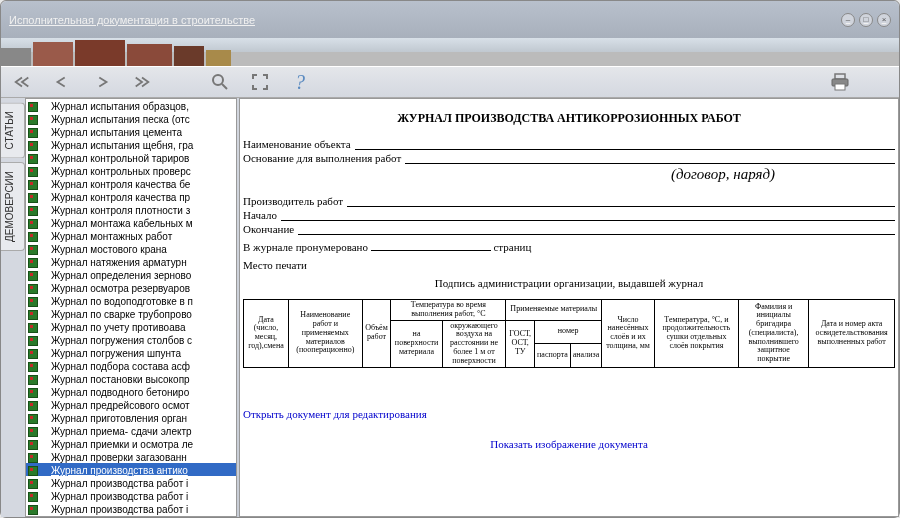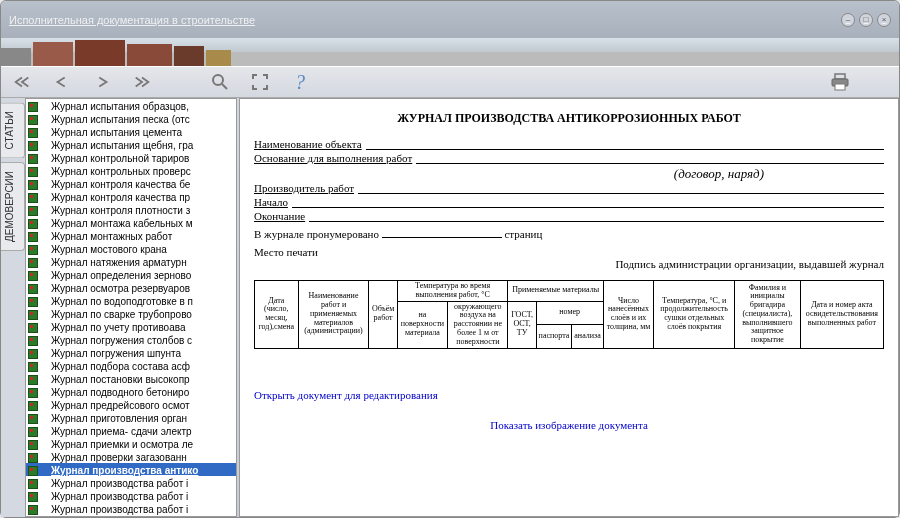--- a/index.html
+++ b/index.html
@@ -121,61 +121,59 @@
     height: 13px;
     font-size: 10px;
     gap: 13px;
     cursor: pointer;
     white-space: nowrap;
   }
   .tree-item.selected {
     background: #316ac5;
     color: #fff;
     text-decoration: underline;
-    font-weight: bold;
   }
   .tree-icon {
     width: 10px; height: 10px;
     background: #2a7a2a;
     border: 1px solid #185018;
     position: relative;
     flex-shrink: 0;
   }
   .tree-icon::after {
     content:"";
     position:absolute;
     top:1px; left:1px;
     width:3px; height:3px;
     background:#c82828;
   }
   .content-panel {
     flex: 1;
     background: #fff;
     border: 1px solid #999;
     margin-left: 2px;
-    padding: 12px 14px;
+    padding: 12px 3px;
     overflow-y: auto;
     font-family: 'Times New Roman', serif;
     font-size: 11px;
   }
   .doc-title {
     text-align: center;
     font-weight: bold;
     font-size: 12px;
     margin-bottom: 12px;
   }
   .form-row {
     display: flex;
     margin-bottom: 2px;
     align-items: flex-end;
-    text-decoration: underline;
   }
   .form-row .label { white-space: nowrap; margin-right: 4px;}
   .form-row .line { flex:1; border-bottom: 1px solid #000; height: 11px;}
-  .sub-note { text-align: center; font-style: italic; font-size: 13px; margin-bottom:0;}
+  .sub-note { text-align: center; font-style: italic; font-size: 15px; margin-bottom:12px;}
   .doc-table {
     border-collapse: collapse;
     width: 100%;
     font-size: 8px;
     margin-top: 10px;
   }
   .doc-table td, .doc-table th {
     border: 1px solid #000;
     text-align: center;
     padding: 1px 2px;
@@ -423,27 +421,27 @@
         <span class="line"></span>
       </div>
 
       <div style="text-align:left;margin-top:6px">
         <span>В журнале пронумеровано</span>
         <span style="display:inline-block;width:120px;border-bottom:1px solid #000"></span>
         <span>страниц</span>
       </div>
 
       <div style="margin-top:6px">Место печати</div>
-      <div style="text-align:right;">Подпись администрации организации, выдавшей журнал</div>
+      <div style="text-align:center;margin-top:6px">Подпись администрации организации, выдавшей журнал</div>
 
       <table class="doc-table">
         <tbody>
             <tr>
           <td rowspan="3">Дата (число, месяц, год),смена</td>
-          <td rowspan="3">Наименование работ и применяемых материалов (администрации)</td>
+          <td rowspan="3">Наименование работ и применяемых материалов (пооперационно)</td>
           <td rowspan="3">Объём работ</td>
           <td colspan="2">Температура во время выполнения работ, °C</td>
           <td colspan="3">Применяемые материалы</td>
           <td rowspan="3">Число нанесённых слоёв и их толщина, мм</td>
           <td rowspan="3">Температура, °C, и продолжительность сушки отдельных слоёв покрытия</td>
           <td rowspan="3">Фамилия и инициалы бригадира (специалиста), выполнившего защитное покрытие</td>
           <td rowspan="3">Дата и номер акта освидетельствования выполненных работ</td>
         </tr>
         <tr>
           <td rowspan="2">на поверхности материала</td>

